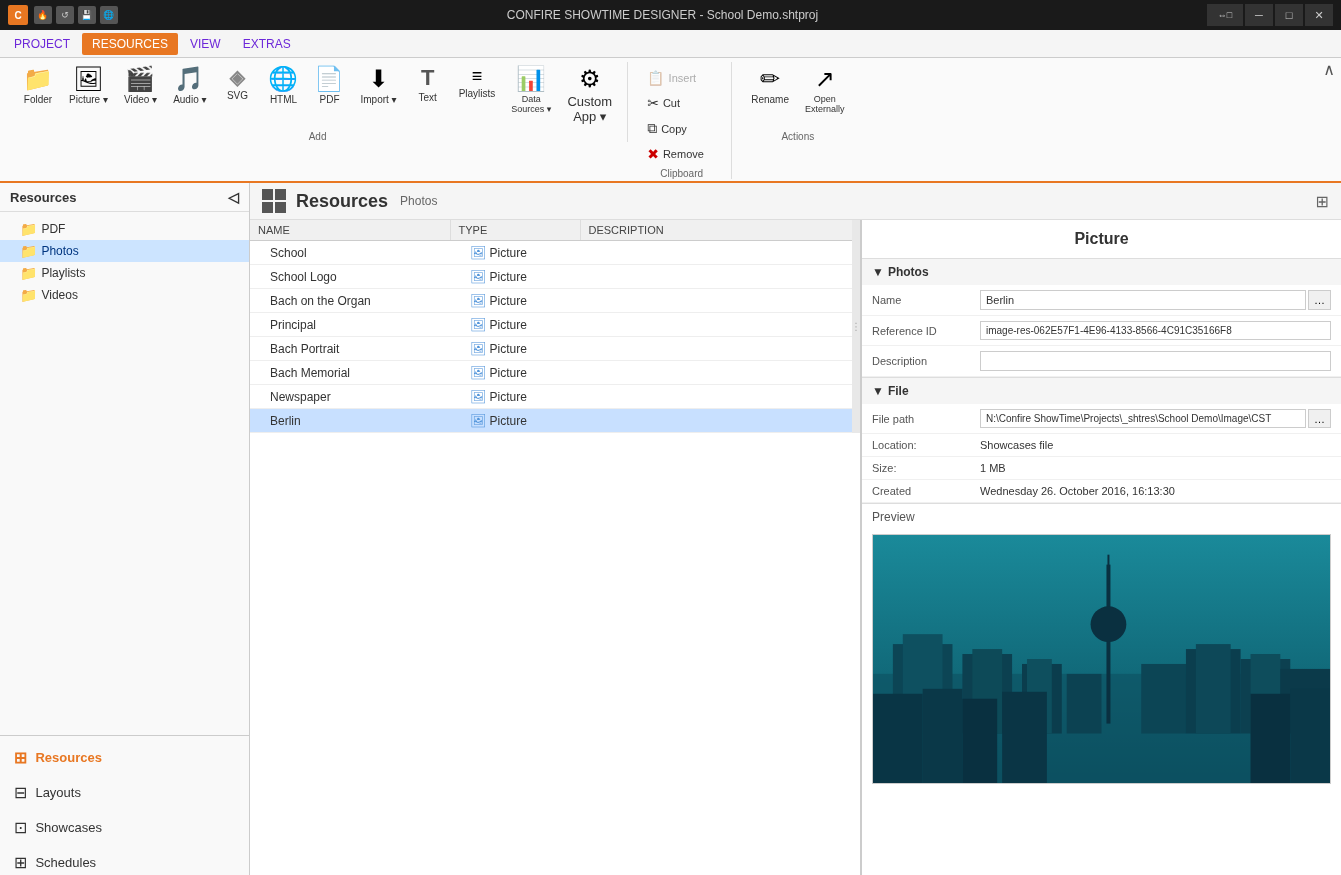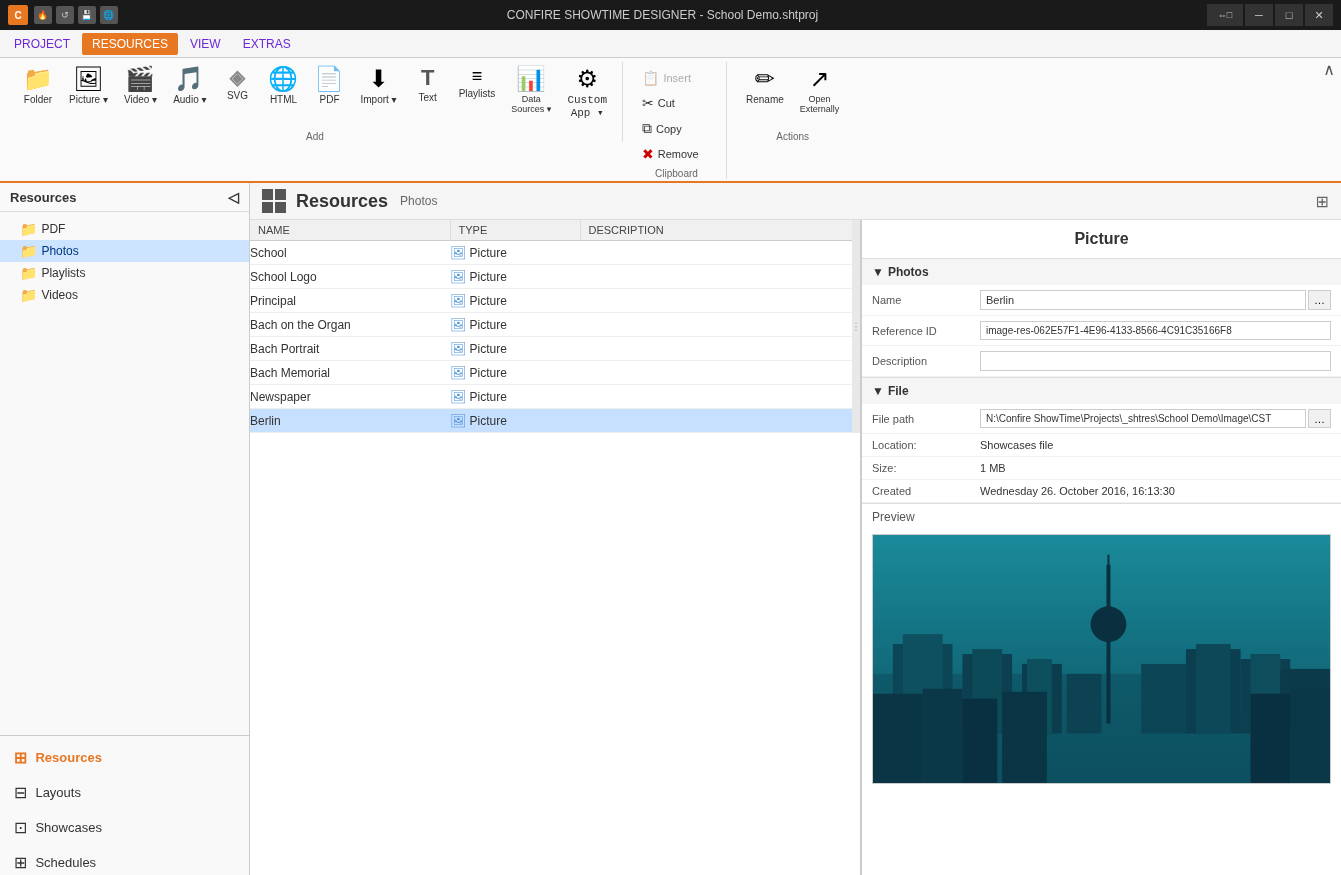--- a/index.html
+++ b/index.html
@@ -205,21 +205,21 @@
       padding: 4px 8px;
       text-align: left;
       font-weight: normal;
       color: #444;
       font-size: 11px;
       text-transform: uppercase;
     }
     .file-table tbody tr { cursor: pointer; }
     .file-table tbody tr.selected { background: #c8e0ff; }
     .file-table tbody td {
-      padding: 4px 0;
+      padding: 4px 20px;
       border-bottom: 1px solid #eee;
       color: #333;
     }
     .file-icon { font-size: 13px; margin-right: 3px; color: #4a90d9; }
 
     
     .properties-panel {
       width: 480px;
       background: #fff;
       border-left: 1px solid #ccc;
@@ -408,21 +408,21 @@
         <button class="ribbon-btn">
           <span class="icon" style="font-size:18px;">≡</span>
           <span class="label">Playlists</span>
         </button>
         <button class="ribbon-btn">
           <span class="icon">📊</span>
           <span class="label" style="font-size:9px;">Data<br>Sources ▾</span>
         </button>
         <button class="ribbon-btn">
           <span class="icon">⚙</span>
-          <span class="label" style="font-size:11px;font-family:Liberation Mono, monospace;">Custom<br>App ▾</span>
+          <span class="label" style="font-size:13px;">Custom<br>App ▾</span>
         </button>
       </div>
       <div class="ribbon-group-label">Add</div>
     </div>
 
     <div class="ribbon-group" style="min-width: 100px;">
       <div class="ribbon-small-group" style="flex:1; width:100%; padding-top:4px;">
         <button class="ribbon-btn-small disabled">
           <span class="icon-sm">📋</span>
           <span>Insert</span>
@@ -534,26 +534,26 @@
                 <td>School</td>
                 <td><span class="file-icon">🖼</span><span>Picture</span></td>
                 <td></td>
               </tr>
               <tr class="table-row">
                 <td>School Logo</td>
                 <td><span class="file-icon">🖼</span><span>Picture</span></td>
                 <td></td>
               </tr>
               <tr class="table-row">
+                <td>Bach on the Organ</td>
+                <td><span class="file-icon">🖼</span><span>Picture</span></td>
+                <td></td>
+              </tr>
+              <tr class="table-row">
                 <td>Principal</td>
-                <td><span class="file-icon">🖼</span><span>Picture</span></td>
-                <td></td>
-              </tr>
-              <tr class="table-row">
-                <td>Bach on the Organ</td>
                 <td><span class="file-icon">🖼</span><span>Picture</span></td>
                 <td></td>
               </tr>
               <tr class="table-row">
                 <td>Bach Portrait</td>
                 <td><span class="file-icon">🖼</span><span>Picture</span></td>
                 <td></td>
               </tr>
               <tr class="table-row">
                 <td>Bach Memorial</td>

